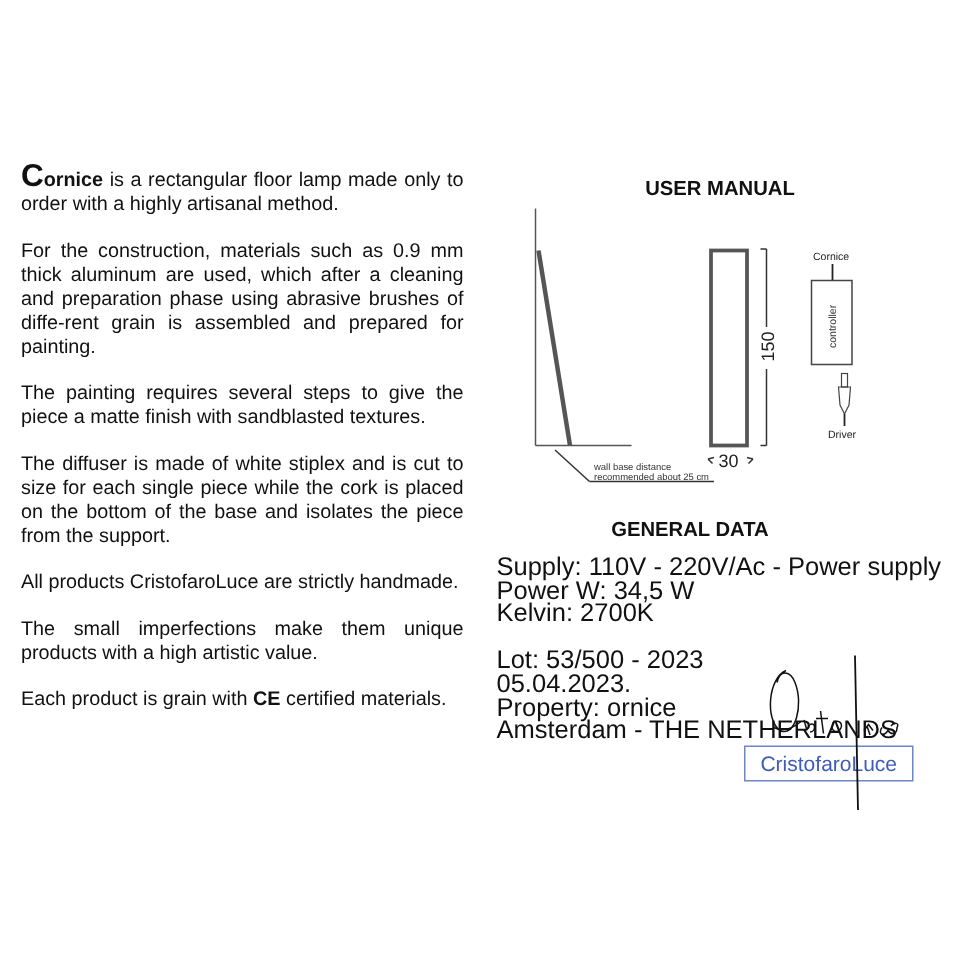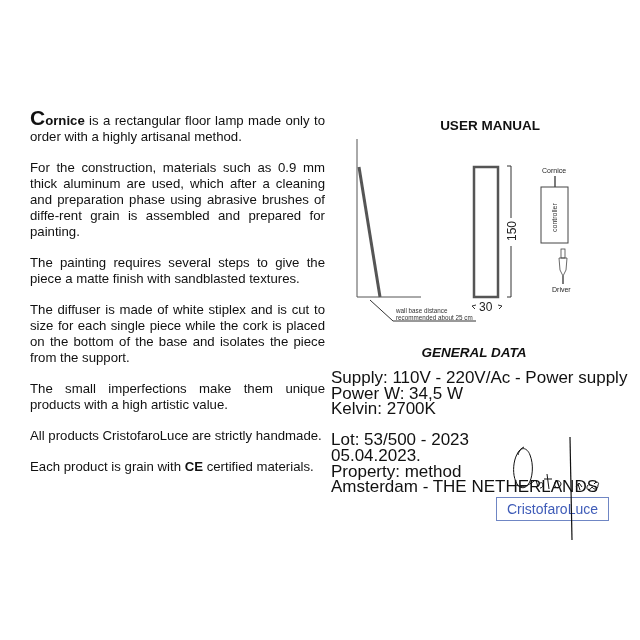--- a/index.html
+++ b/index.html
@@ -1,43 +1,43 @@
 <!DOCTYPE html>
 <html><head>
   <meta charset="utf-8">
   <style>
     html, body { margin: 0; padding: 0; background: #ffffff; }
     body { width: 640px; height: 640px; position: relative; overflow: hidden;
            font-family: "Liberation Sans", sans-serif; color: #111; }
     .left { position: absolute; left: 14px; top: 110px; width: 295px;
-            font-size: 13.2px; line-height: 16px; text-align: justify; margin-left: 16px; }
+            font-size: 13.2px; line-height: 16px; text-align: justify; }
     .left p { margin: 0 0 15px 0; }
     .big-c { font-size: 21px; font-weight: bold; line-height: 16px; }
     .bold { font-weight: bold; }
     .title { position: absolute; font-weight: bold; font-size: 13.5px; text-align: center; }
-    .manual-title { left: 340px; top: 118px; width: 300px; }
-    .general-title { left: 324px; top: 345px; width: 300px; font-style: italic; }
+    .manual-title { left: 330px; top: 118px; width: 300px; }
+    .general-title { left: 310px; top: 345px; width: 300px; }
     .specs { position: absolute; left: 331px; top: 370px; font-size: 17px; line-height: 15.7px; }
     .specs div { white-space: nowrap; }
     .gap { height: 15px; }
     .diagram { position: absolute; left: 0; top: 0; }
     .stamp { position: absolute; left: 496px; top: 497px; width: 111px; height: 22px;
              border: 1px solid #6f86c4; color: #3f5cb8; font-size: 14px;
              line-height: 22px; text-align: center; background: rgba(255,255,255,0.0); }
   </style>
 </head>
 <body>
 
 <div class="left">
   <p><span class="big-c">C</span><span class="bold">ornice</span><span> is a rectangular floor lamp made only to order with a highly artisanal method.</span></p>
   <p>For the construction, materials such as 0.9 mm thick aluminum are used, which after a cleaning and preparation phase using abrasive brushes of diffe-rent grain is assembled and prepared for painting.</p>
   <p>The painting requires several steps to give the piece a matte finish with sandblasted textures.</p>
   <p>The diffuser is made of white stiplex and is cut to size for each single piece while the cork is placed on the bottom of the base and isolates the piece from the support.</p>
+  <p>All products CristofaroLuce are strictly handmade.</p>
   <p>The small imperfections make them unique products with a high artistic value.</p>
-  <p>All products CristofaroLuce are strictly handmade.</p>
   <p><span>Each product is grain with </span><span class="bold">CE</span><span> certified materials.</span></p>
 </div>
 
 <div class="title manual-title">USER MANUAL</div>
 
 <svg class="diagram" width="640" height="640">
 
   <g>
     <line x1="357" y1="139" x2="357" y2="297" stroke="#555" stroke-width="1"></line>
     <line x1="357" y1="297" x2="421" y2="297" stroke="#555" stroke-width="1"></line>
@@ -73,21 +73,21 @@
 </svg>
 
 <div class="title general-title">GENERAL DATA</div>
 <div class="specs">
   <div>Supply: 110V - 220V/Ac - Power supply</div>
   <div>Power W: 34,5 W</div>
   <div>Kelvin: 2700K</div>
   <div class="gap"></div>
   <div>Lot: 53/500 - 2023</div>
   <div>05.04.2023.</div>
-  <div>Property: method</div>
+  <div>Property: ornice</div>
   <div>Amsterdam - THE NETHERLANDS</div>
 </div>
 
 <div class="stamp">CristofaroLuce</div>
 
 <svg class="diagram" width="640" height="640" style="pointer-events:none;">
   <path d="M524 447 C 512 452, 510 480, 520 487 C 530 492, 536 470, 530 455 C 527 447, 520 446, 518 455" fill="none" stroke="#111" stroke-width="1"></path>
   <path d="M516 485 C 522 488, 528 486, 534 481" fill="none" stroke="#111" stroke-width="1"></path>
   <path d="M536 480 L538 487 M540 483 C 544 481, 544 488, 540 488 M547 474 L549 489 M544 479 L552 479" fill="none" stroke="#111" stroke-width="1"></path>
   <path d="M555 483 C 553 488, 560 490, 561 484 C 561 480, 555 480, 555 483" fill="none" stroke="#111" stroke-width="1"></path>

